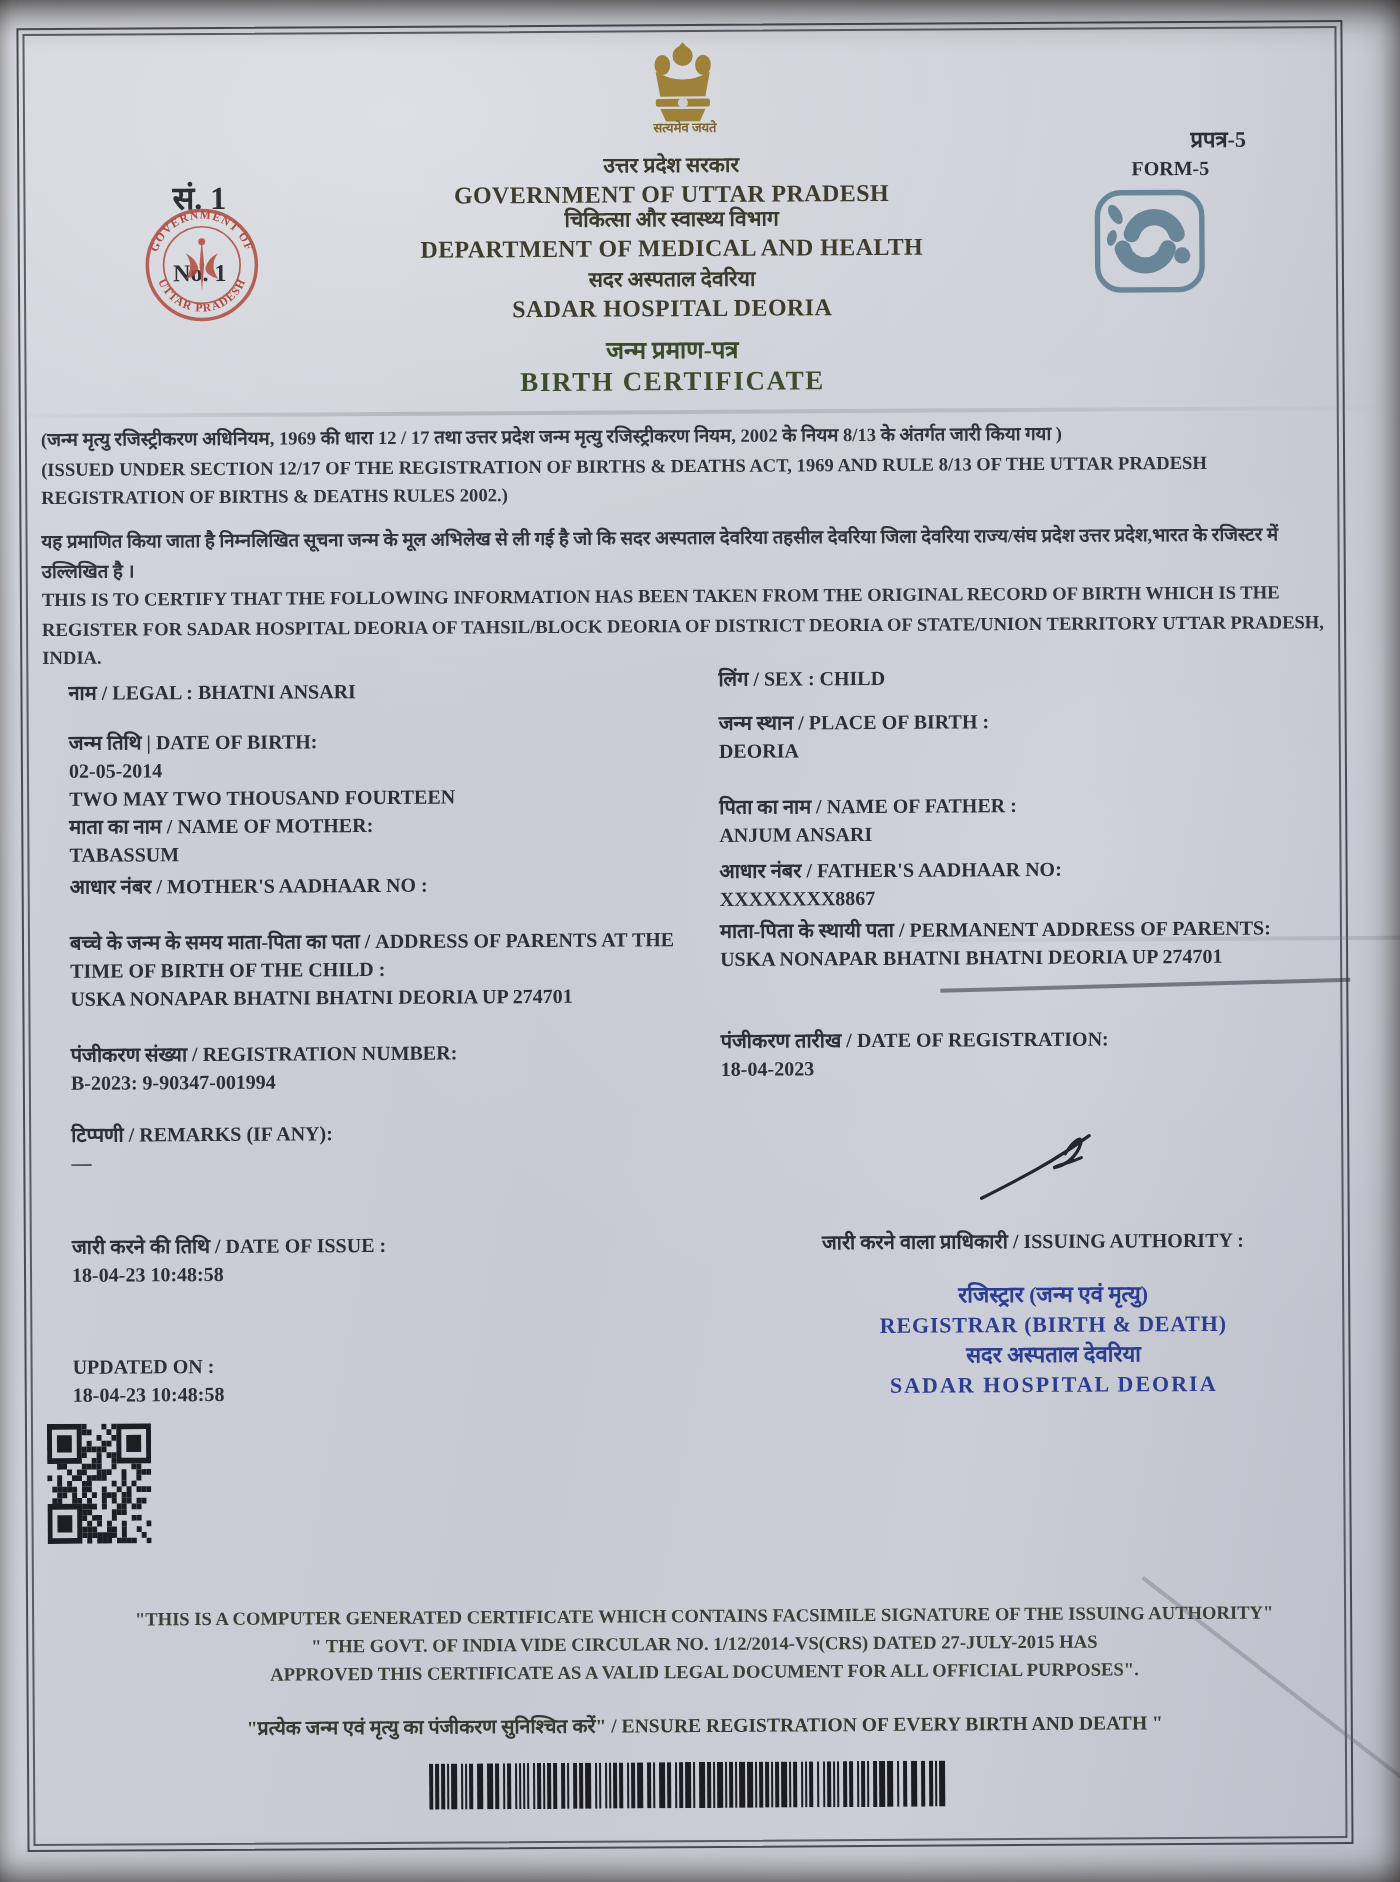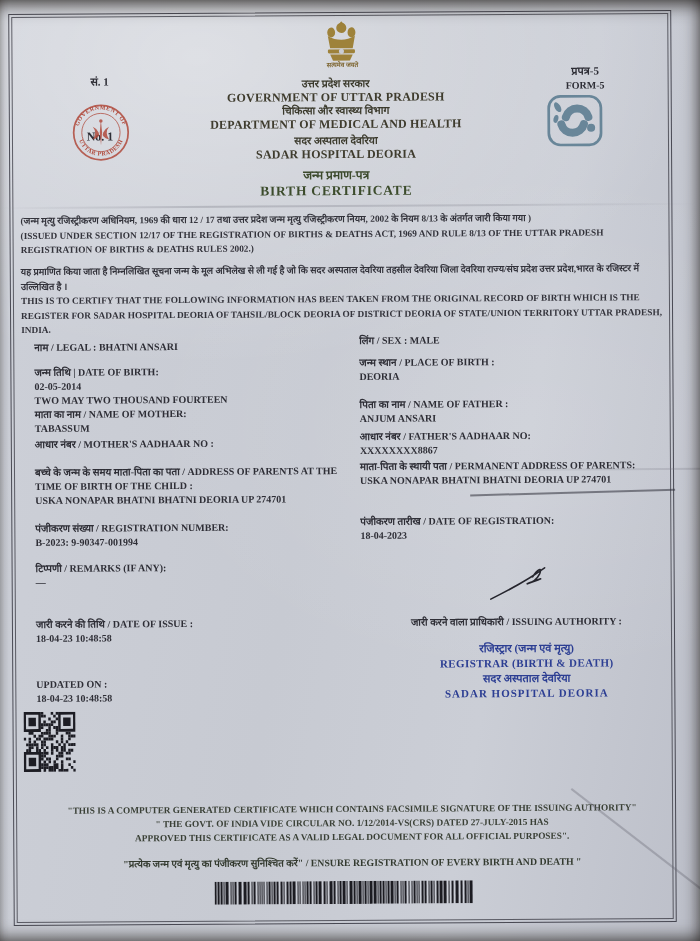--- a/index.html
+++ b/index.html
@@ -59,21 +59,21 @@
       <ellipse cx="12" cy="22" rx="7" ry="9"></ellipse>
       <ellipse cx="48" cy="22" rx="7" ry="9"></ellipse>
       <path d="M6 28 Q30 42 54 28 L50 50 L10 50 Z"></path>
       <rect x="6" y="52" width="48" height="7" rx="2"></rect>
       <circle cx="30" cy="55.5" r="4.5" fill="#c9ccd4"></circle>
       <path d="M10 61 L50 61 L45 72 L15 72 Z"></path>
     </svg>
   </div>
   <div class="f center" style="left:295px;top:58px;width:100px;font-size:6.5px;color:#7d6530;">सत्यमेव जयते</div>
 
-  <div class="f center" style="left:66px;top:74px;width:72px;font-size:11px;line-height:13px;">सं. 1</div>
+  <div class="f center" style="left:66px;top:92px;width:72px;font-size:16px;line-height:13px;">सं. 1</div>
   <div class="f center" style="left:66px;top:88px;width:72px;font-size:12px;line-height:14px;margin-top:40px;">No. 1</div>
 
   <div class="logo" style="position:absolute;left:74px;top:102px;width:58px;height:58px;">
     <svg width="58" height="58" viewBox="0 0 100 100">
       <g stroke="#b04a3c" fill="none" opacity="0.85">
         <circle cx="50" cy="50" r="47" stroke-width="3"></circle>
         <circle cx="50" cy="50" r="33" stroke-width="1.5"></circle>
       </g>
       <defs>
         <path id="arcT" d="M50,50 m-40,0 a40,40 0 0 1 80,0"></path>
@@ -87,21 +87,21 @@
       </text>
       <g fill="#b04a3c" opacity="0.85">
         <path d="M50 28 L52 50 L50 72 L48 50 Z"></path>
         <path d="M36 40 q8 10 0 22 q14 -4 10 -12 q-3 -7 -10 -10 Z"></path>
         <path d="M64 40 q-8 10 0 22 q-14 -4 -10 -12 q3 -7 10 -10 Z"></path>
         <circle cx="50" cy="30" r="3"></circle>
       </g>
     </svg>
   </div>
 
-  <div class="f center" style="left:545px;top:66px;width:85px;font-size:11px;line-height:13px;">प्रपत्र-5</div>
+  <div class="f center" style="left:569px;top:66px;width:85px;font-size:11px;line-height:13px;">प्रपत्र-5</div>
   <div class="f center" style="left:545px;top:80px;width:85px;font-size:10px;line-height:14px;">FORM-5</div>
 
   <div class="logo" style="position:absolute;left:548px;top:95px;width:58px;height:54px;">
     <svg width="58" height="54" viewBox="0 0 64 60">
       <g opacity="0.8">
         <rect x="3" y="3" width="58" height="54" rx="13" fill="none" stroke="#4f7389" stroke-width="3"></rect>
         <path d="M22 26 A13 13 0 0 1 47 26" fill="none" stroke="#4f7389" stroke-width="9" stroke-linecap="round"></path>
         <path d="M42 34 A13 13 0 0 1 17 34" fill="none" stroke="#4f7389" stroke-width="9" stroke-linecap="round"></path>
         <circle cx="50" cy="38" r="4.5" fill="#4f7389"></circle>
         <ellipse cx="13" cy="15" rx="3.2" ry="6" transform="rotate(-30 13 15)" fill="#4f7389"></ellipse>
@@ -163,21 +163,21 @@
     <div>जारी करने की तिथि / DATE OF ISSUE :</div>
     <div>18-04-23 10:48:58</div>
   </div>
   <div class="f" style="left:35px;top:676px;width:315px;">
     <div>UPDATED ON :</div>
     <div>18-04-23 10:48:58</div>
   </div>
 
   <div class="f" style="left:360px;top:334px;width:305px;">
     <span>लिंग / SEX :</span>
-    <span>MALE</span>
+    <span>CHILD</span>
   </div>
   <div class="f" style="left:360px;top:356px;width:305px;">
     <div>जन्म स्थान / PLACE OF BIRTH :</div>
     <div>DEORIA</div>
   </div>
   <div class="f" style="left:360px;top:398px;width:305px;">
     <div>पिता का नाम / NAME OF FATHER :</div>
     <div>ANJUM ANSARI</div>
   </div>
   <div class="f" style="left:360px;top:430px;width:305px;">

